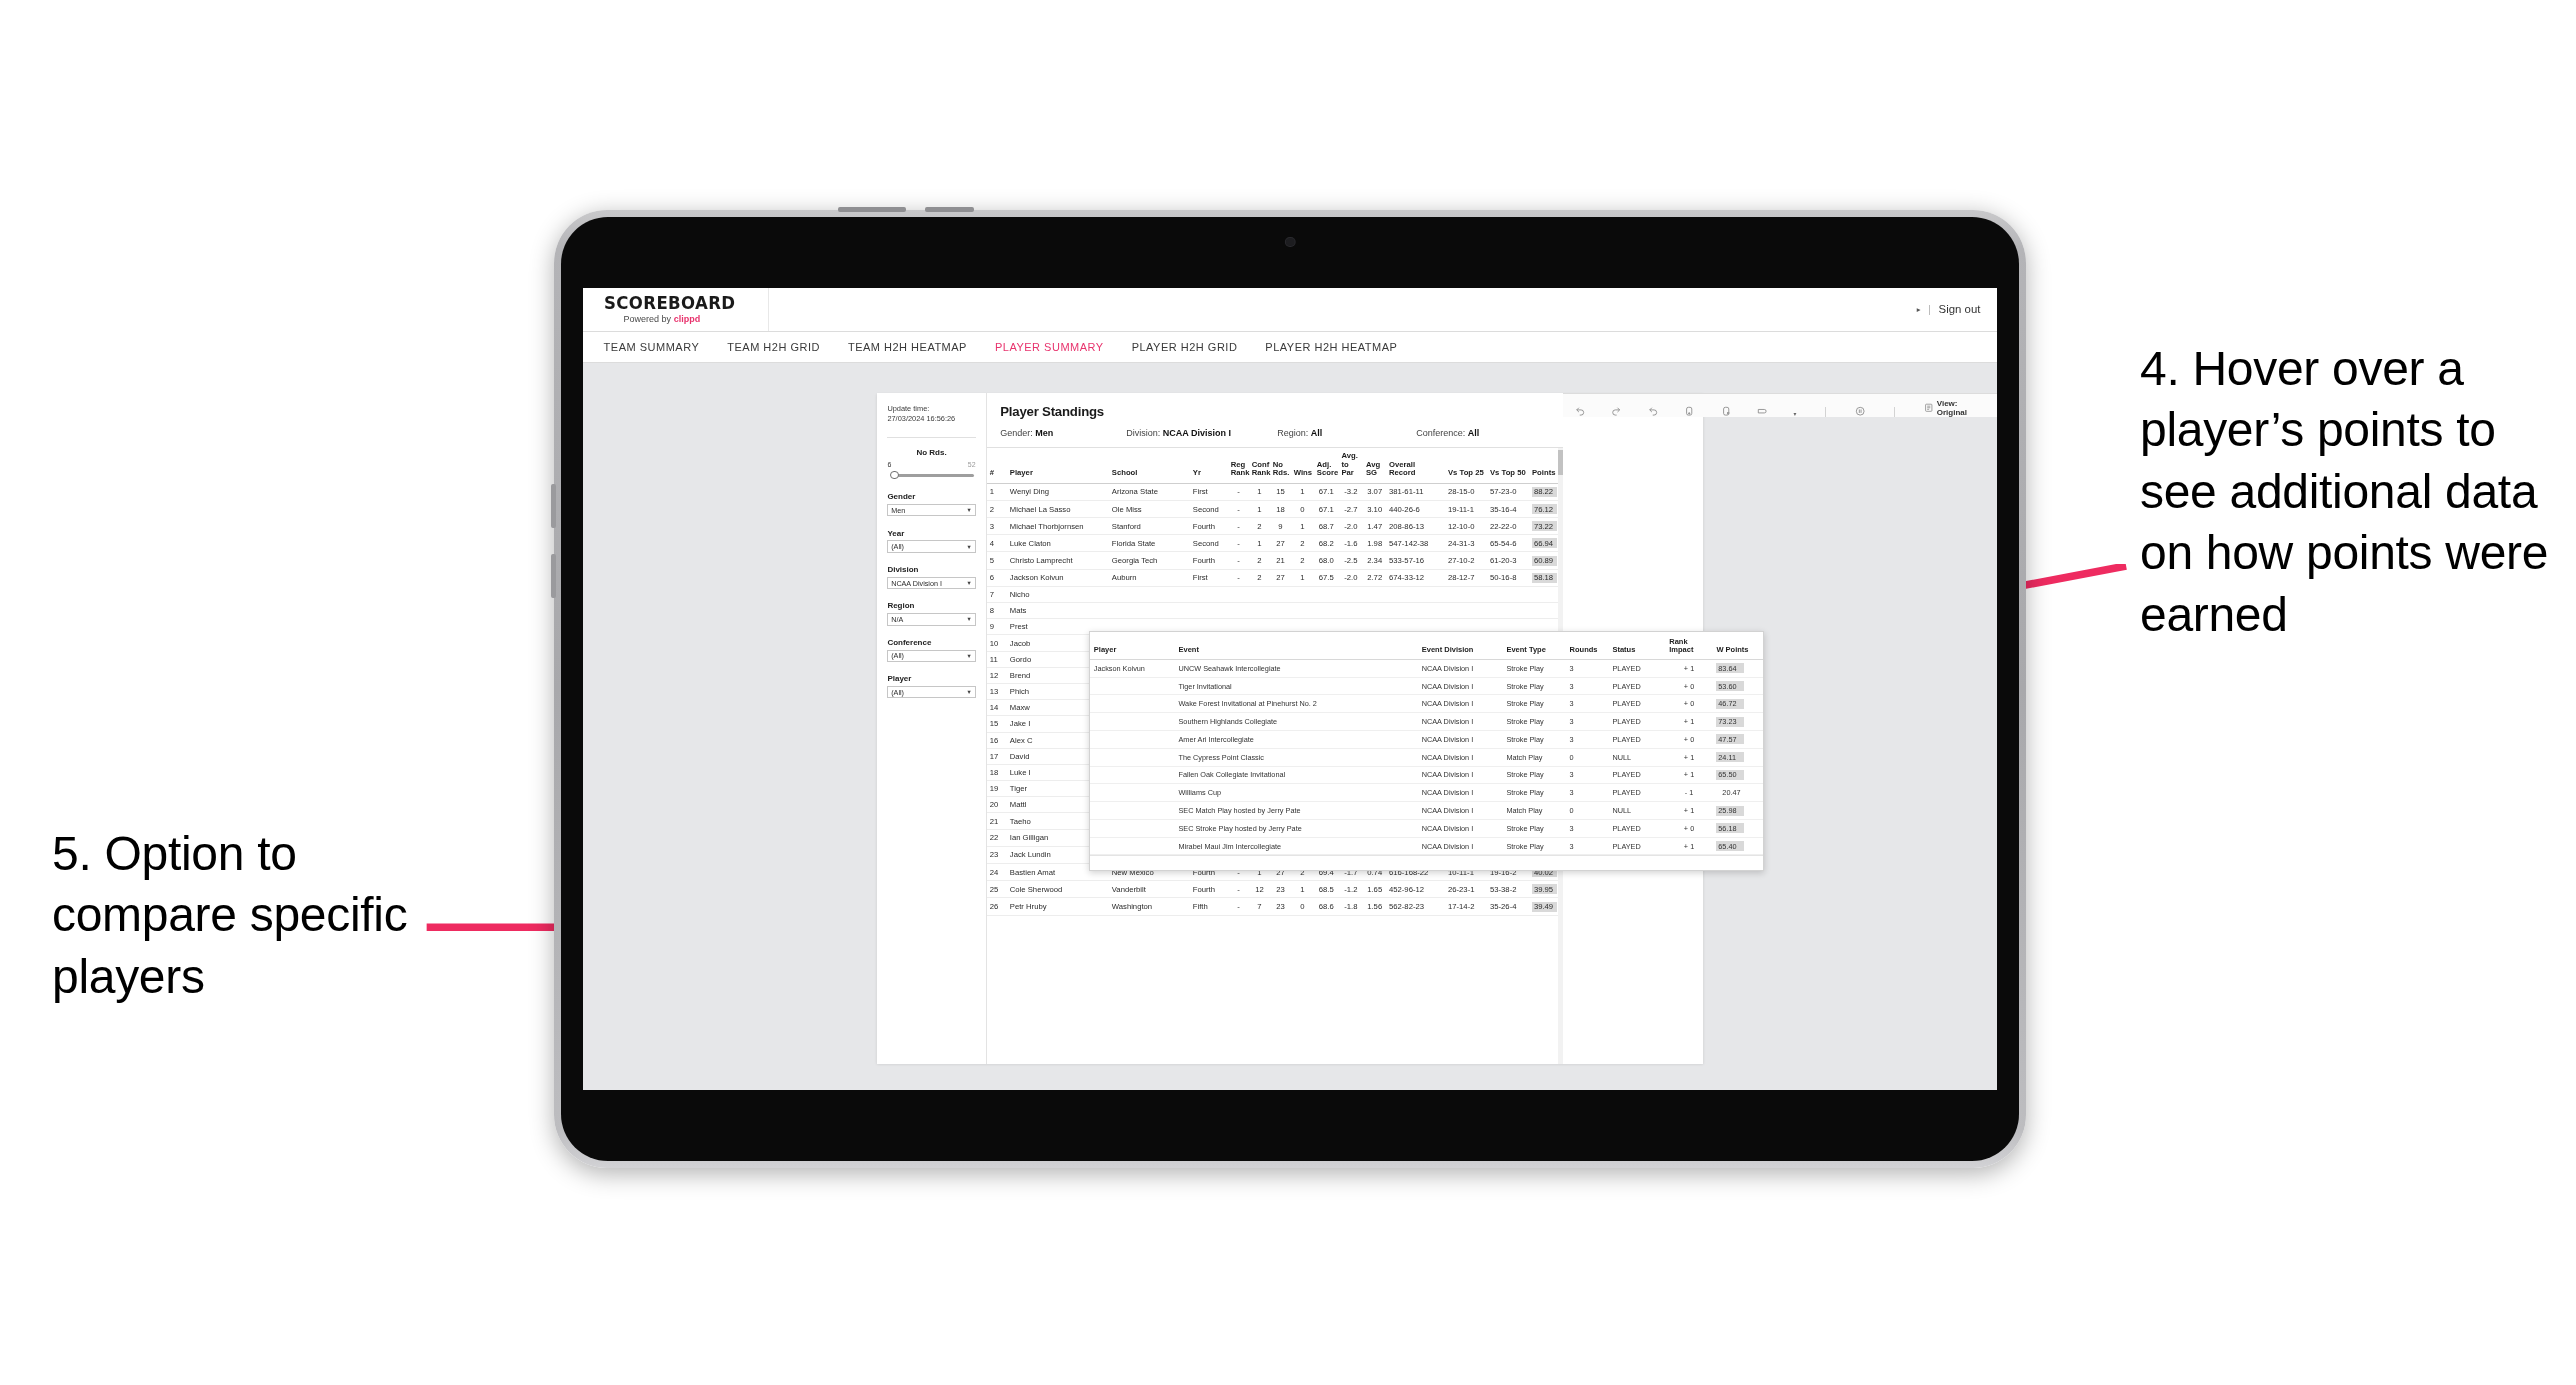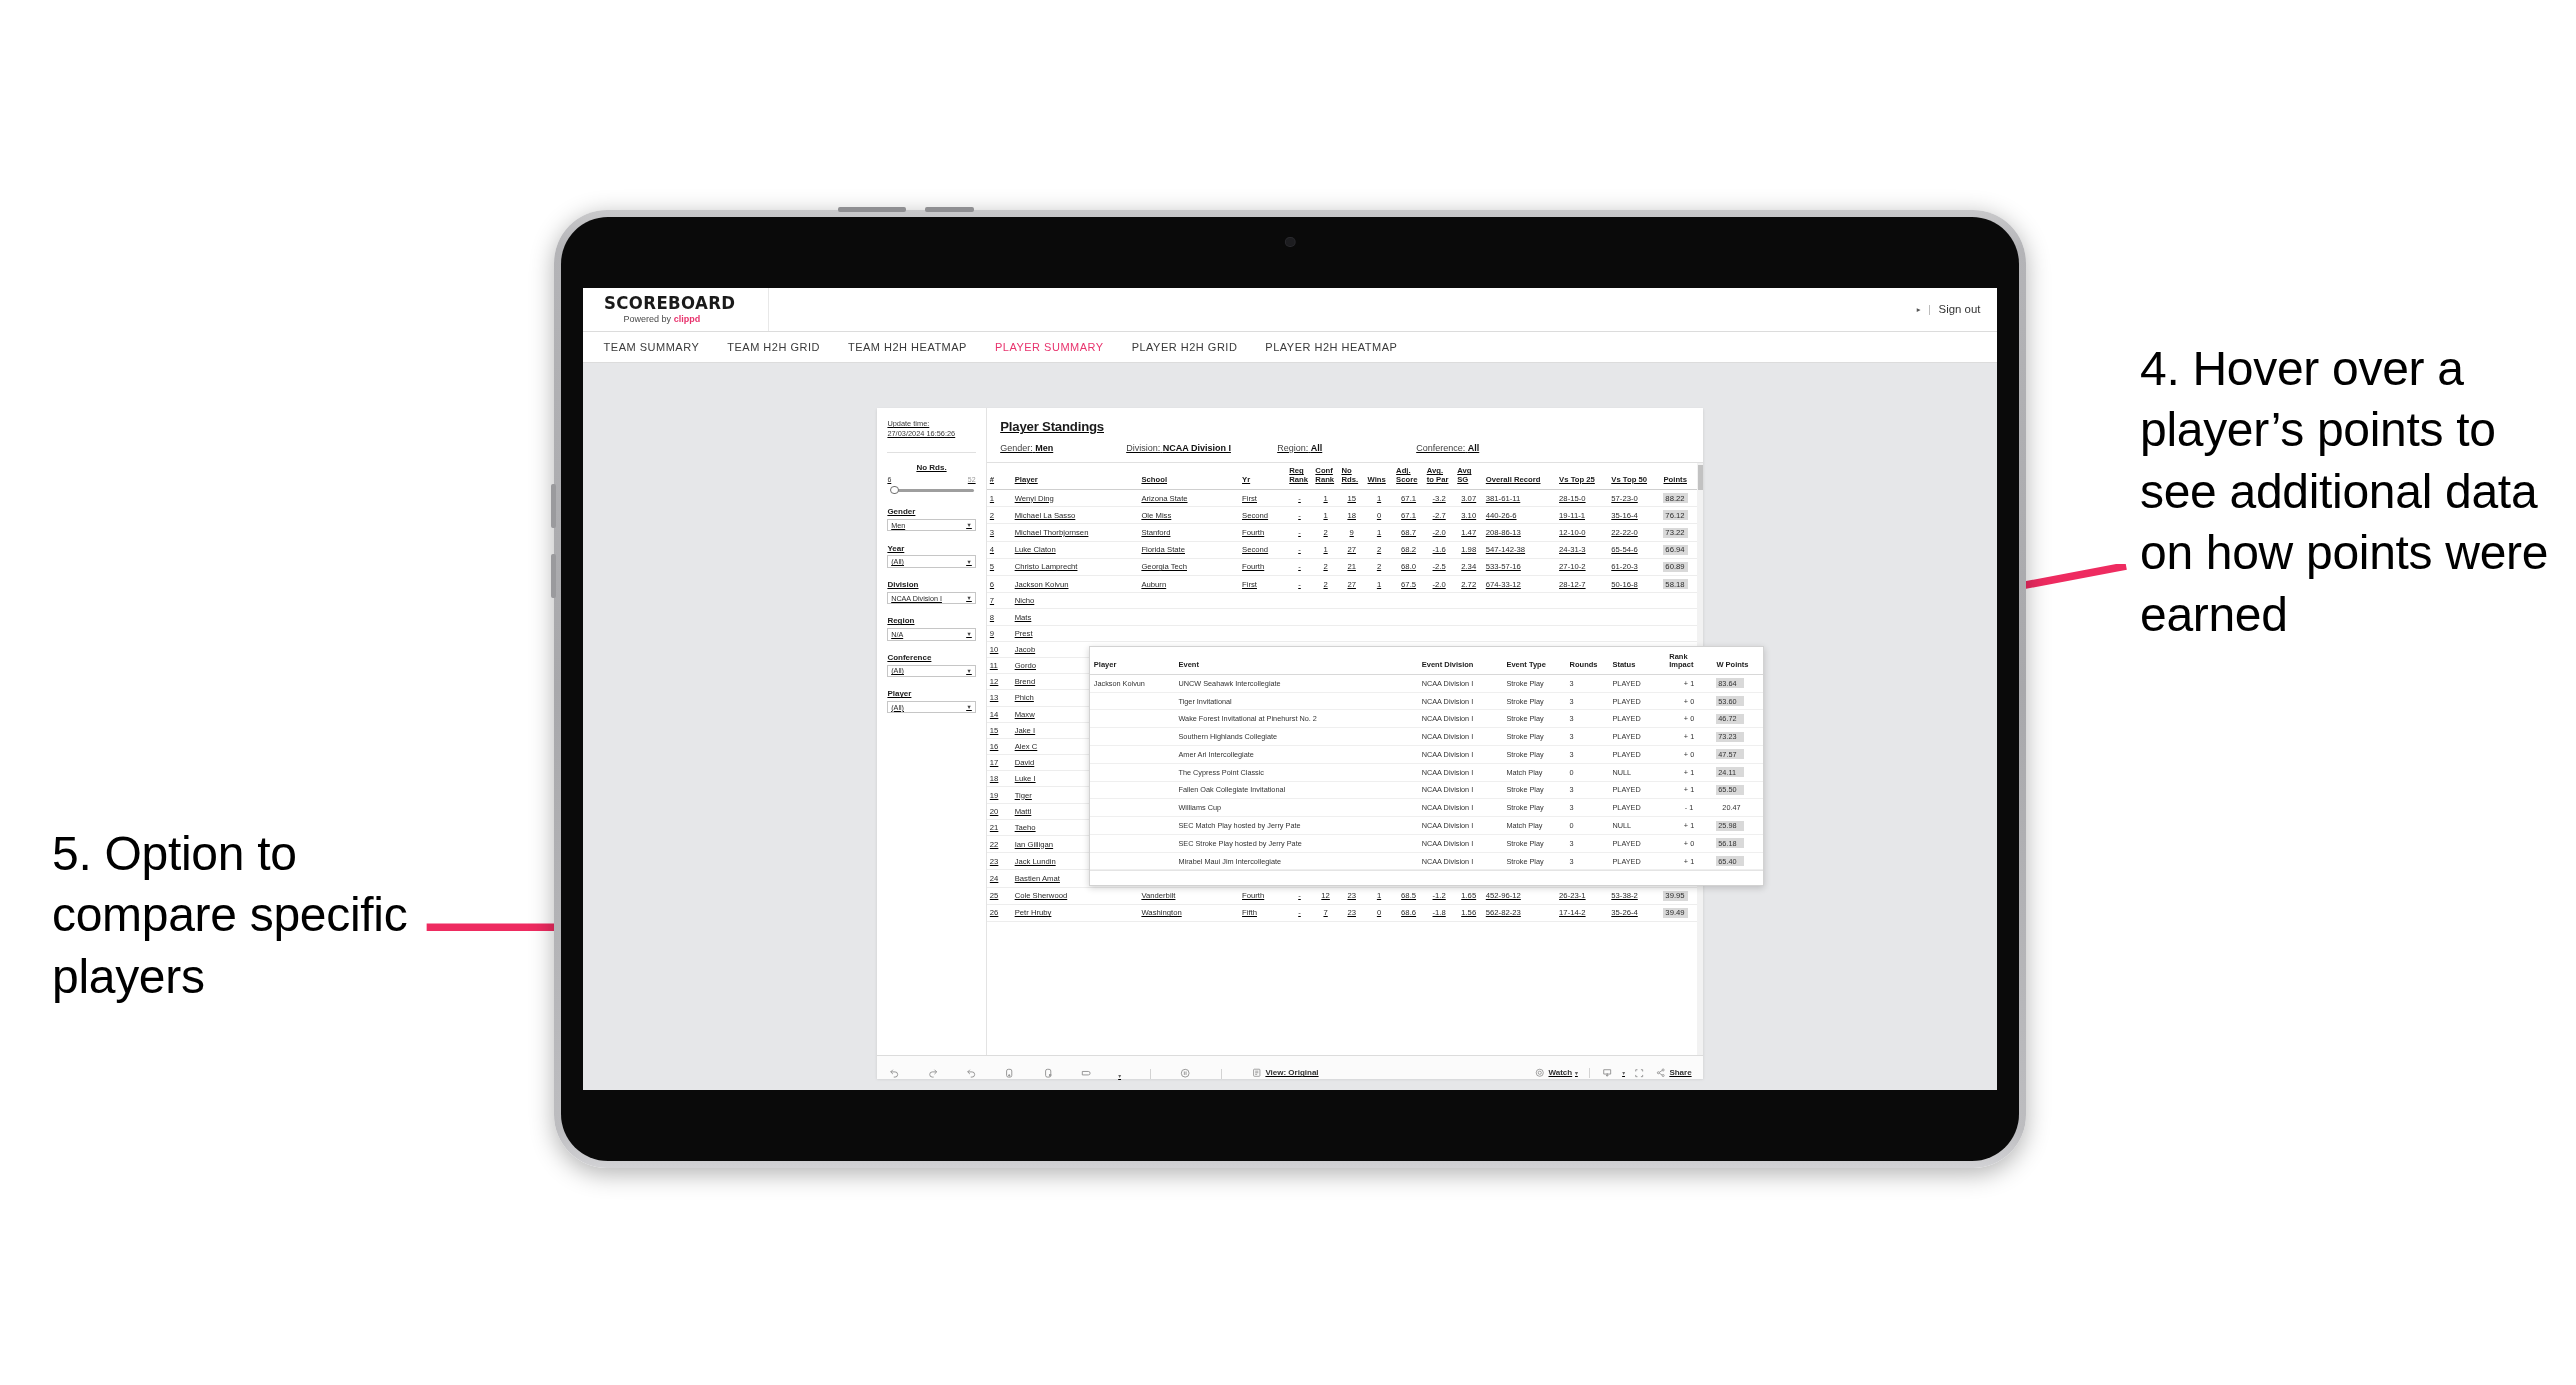--- a/index.html
+++ b/index.html
@@ -110,27 +110,26 @@
   .subnav-item { font-size:11px; color:#3a3a3a; letter-spacing:0.5px; cursor:pointer; }
   .subnav-item.active { color:#e8336d; }
 
   
   .canvas {
     position:absolute; left:0; right:0; top:77px; bottom:0;
     background:#e6e7e9;
     padding-top:27.4px;
   }
   .viz {
-    width:826px; margin:16px auto;
+    width:826px; margin:1px auto;
     background:#ffffff;
     box-shadow:0 0.9px 2.8px rgba(0,0,0,0.13);
     height:calc(100% - 27.4px);
-    display:flex; flex-direction:column;
+    display:flex; flex-direction:row;
     position:relative;
-    text-decoration:underline;
   }
   .viz-body { display:flex; flex:1; min-height:0; }
 
   
   .filters {
     width:110px; flex:0 0 110px;
     border-right:0.9px solid #e3e3e3;
     padding:11.4px 10.4px 0 10.4px;
     font-size:7.6px; color:#333;
   }

